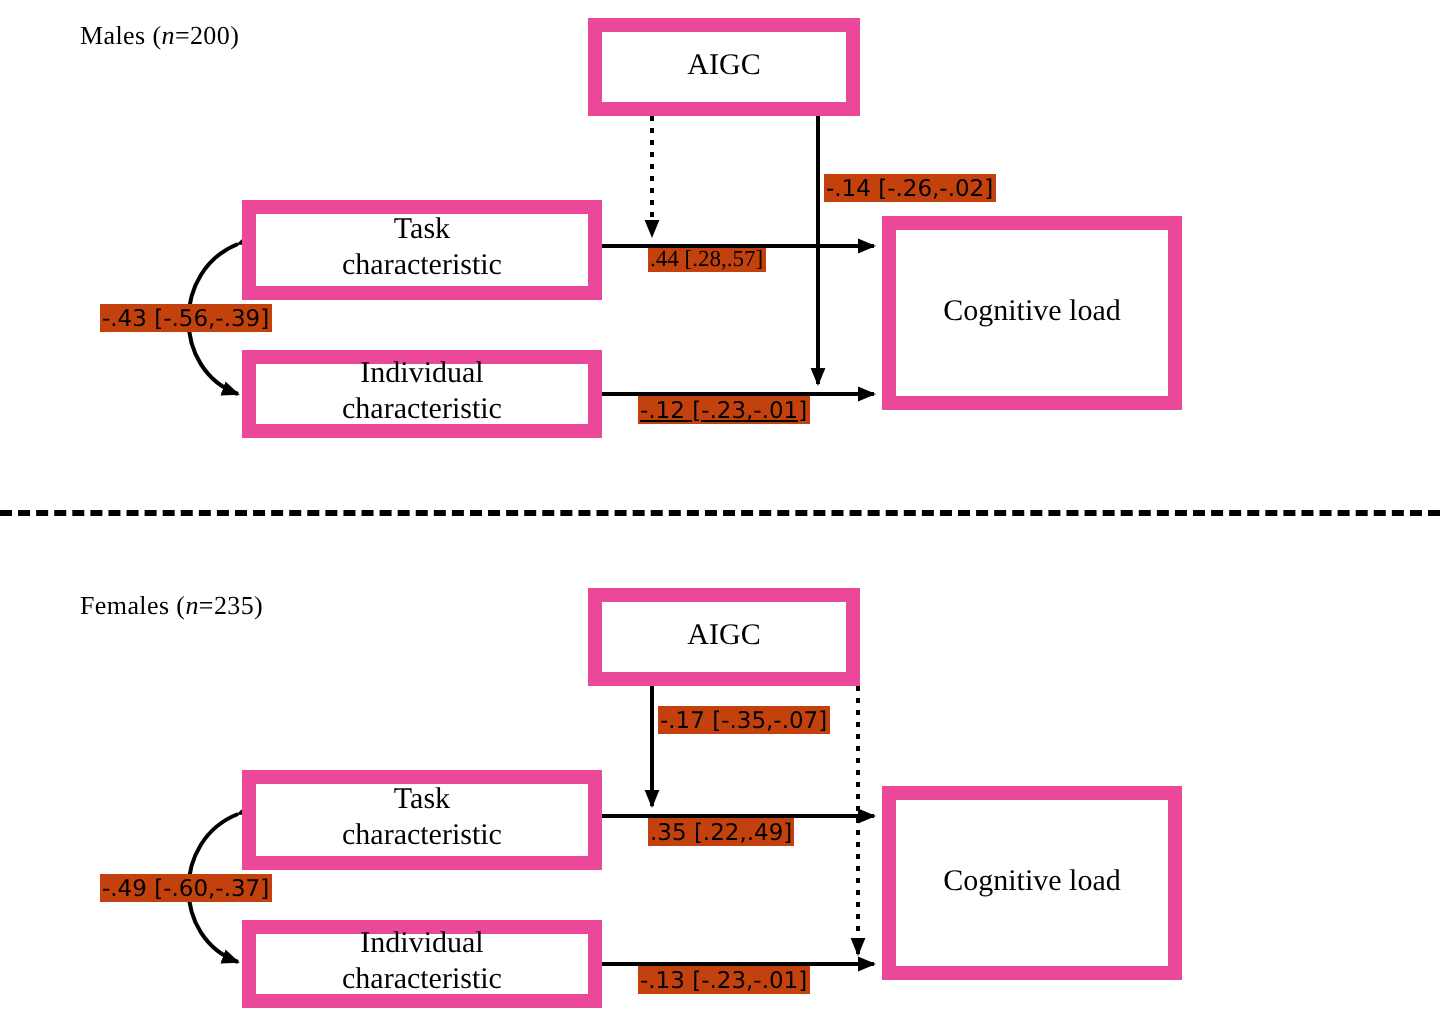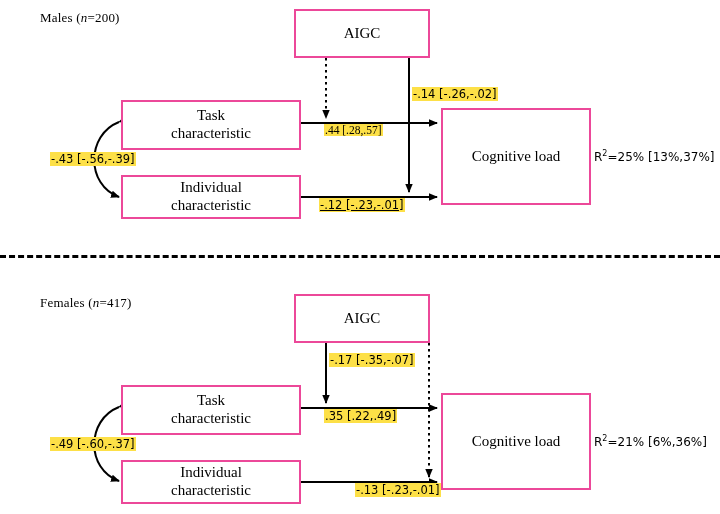--- a/index.html
+++ b/index.html
@@ -30,21 +30,21 @@
     font-size: 13px;
     color: #000;
     white-space: nowrap;
     letter-spacing: .2px;
   }
   .panel-title .ital { font-style: italic; }
 
   .node {
     position: absolute;
     box-sizing: border-box;
-    border: 2px solid #ec4899;
+    border: 7px solid #ec4899;
     background: #fff;
     display: flex;
     align-items: center;
     justify-content: center;
     text-align: center;
     font-family: "Liberation Serif", serif;
     font-size: 15px;
     line-height: 1.18;
     color: #000;
   }
@@ -58,21 +58,21 @@
     height: 257px;
     overflow: visible;
   }
 
   .path-label {
     position: absolute;
     font-family: "DejaVu Sans", sans-serif;
     font-size: 11.5px;
     color: #000;
     white-space: nowrap;
-    background: #fde047;
+    background: #c2410c;
     padding: 0 1px;
   }
   .r2-label {
     position: absolute;
     font-family: "DejaVu Sans", sans-serif;
     font-size: 12px;
     color: #000;
     white-space: nowrap;
   }
   .r2-label sup { font-size: 8px; vertical-align: super; }
@@ -141,31 +141,28 @@
     </div>
 
     <div class="path-label" style="left:34px; top:152px;text-align:center;">-.43 [-.56,-.39]</div>
 
     <div class="path-label" style="left:308px; top:124px;font-family:Liberation Serif, serif;">.44 [.28,.57]</div>
 
     <div class="path-label" style="left:303px; top:198px;text-decoration:underline;">-.12 [-.23,-.01]</div>
 
     <div class="path-label" style="left:396px; top:87px;">-.14 [-.26,-.02]</div>
 
-    <div class="r2-label" style="left:578px; top:149px;">
-      <span>R</span><sup>2</sup><span>=25% [13%,37%]</span>
-    </div>
   </div>
 
   <div class="divider"></div>
 
   <div class="panel" id="panel-females">
 
     <div class="panel-title" style="left:24px; top:38px;">
-      <span>Females (</span><span class="ital">n</span><span>=417)</span>
+      <span>Females (</span><span class="ital">n</span><span>=235)</span>
     </div>
 
     <svg class="svg-layer">
       <defs>
         <marker id="ah-f" markerWidth="9" markerHeight="9" refX="8" refY="4.5" orient="auto" markerUnits="userSpaceOnUse">
           <path d="M0,0.8 L9,4.5 L0,8.2 z" fill="#000"></path>
         </marker>
         <marker id="ah-f-d" markerWidth="9" markerHeight="9" refX="8" refY="4.5" orient="auto" markerUnits="userSpaceOnUse">
           <path d="M0,0.8 L9,4.5 L0,8.2 z" fill="#000"></path>
         </marker>
@@ -201,22 +198,19 @@
     </div>
 
     <div class="node" style="left:425px; top:136px; width:150px; height:97px;">
       <span>Cognitive load</span>
     </div>
 
     <div class="path-label" style="left:34px; top:180px;text-align:center;">-.49 [-.60,-.37]</div>
 
     <div class="path-label" style="left:308px; top:152px;">.35 [.22,.49]</div>
 
-    <div class="path-label" style="left:303px; top:226px;margin-left:36px;">-.13 [-.23,-.01]</div>
+    <div class="path-label" style="left:303px; top:226px;">-.13 [-.23,-.01]</div>
 
     <div class="path-label" style="left:313px; top:96px;">-.17 [-.35,-.07]</div>
 
-    <div class="r2-label" style="left:578px; top:177px;">
-      <span>R</span><sup>2</sup><span>=21% [6%,36%]</span>
-    </div>
   </div>
 
 </div>
 
 </body></html>

